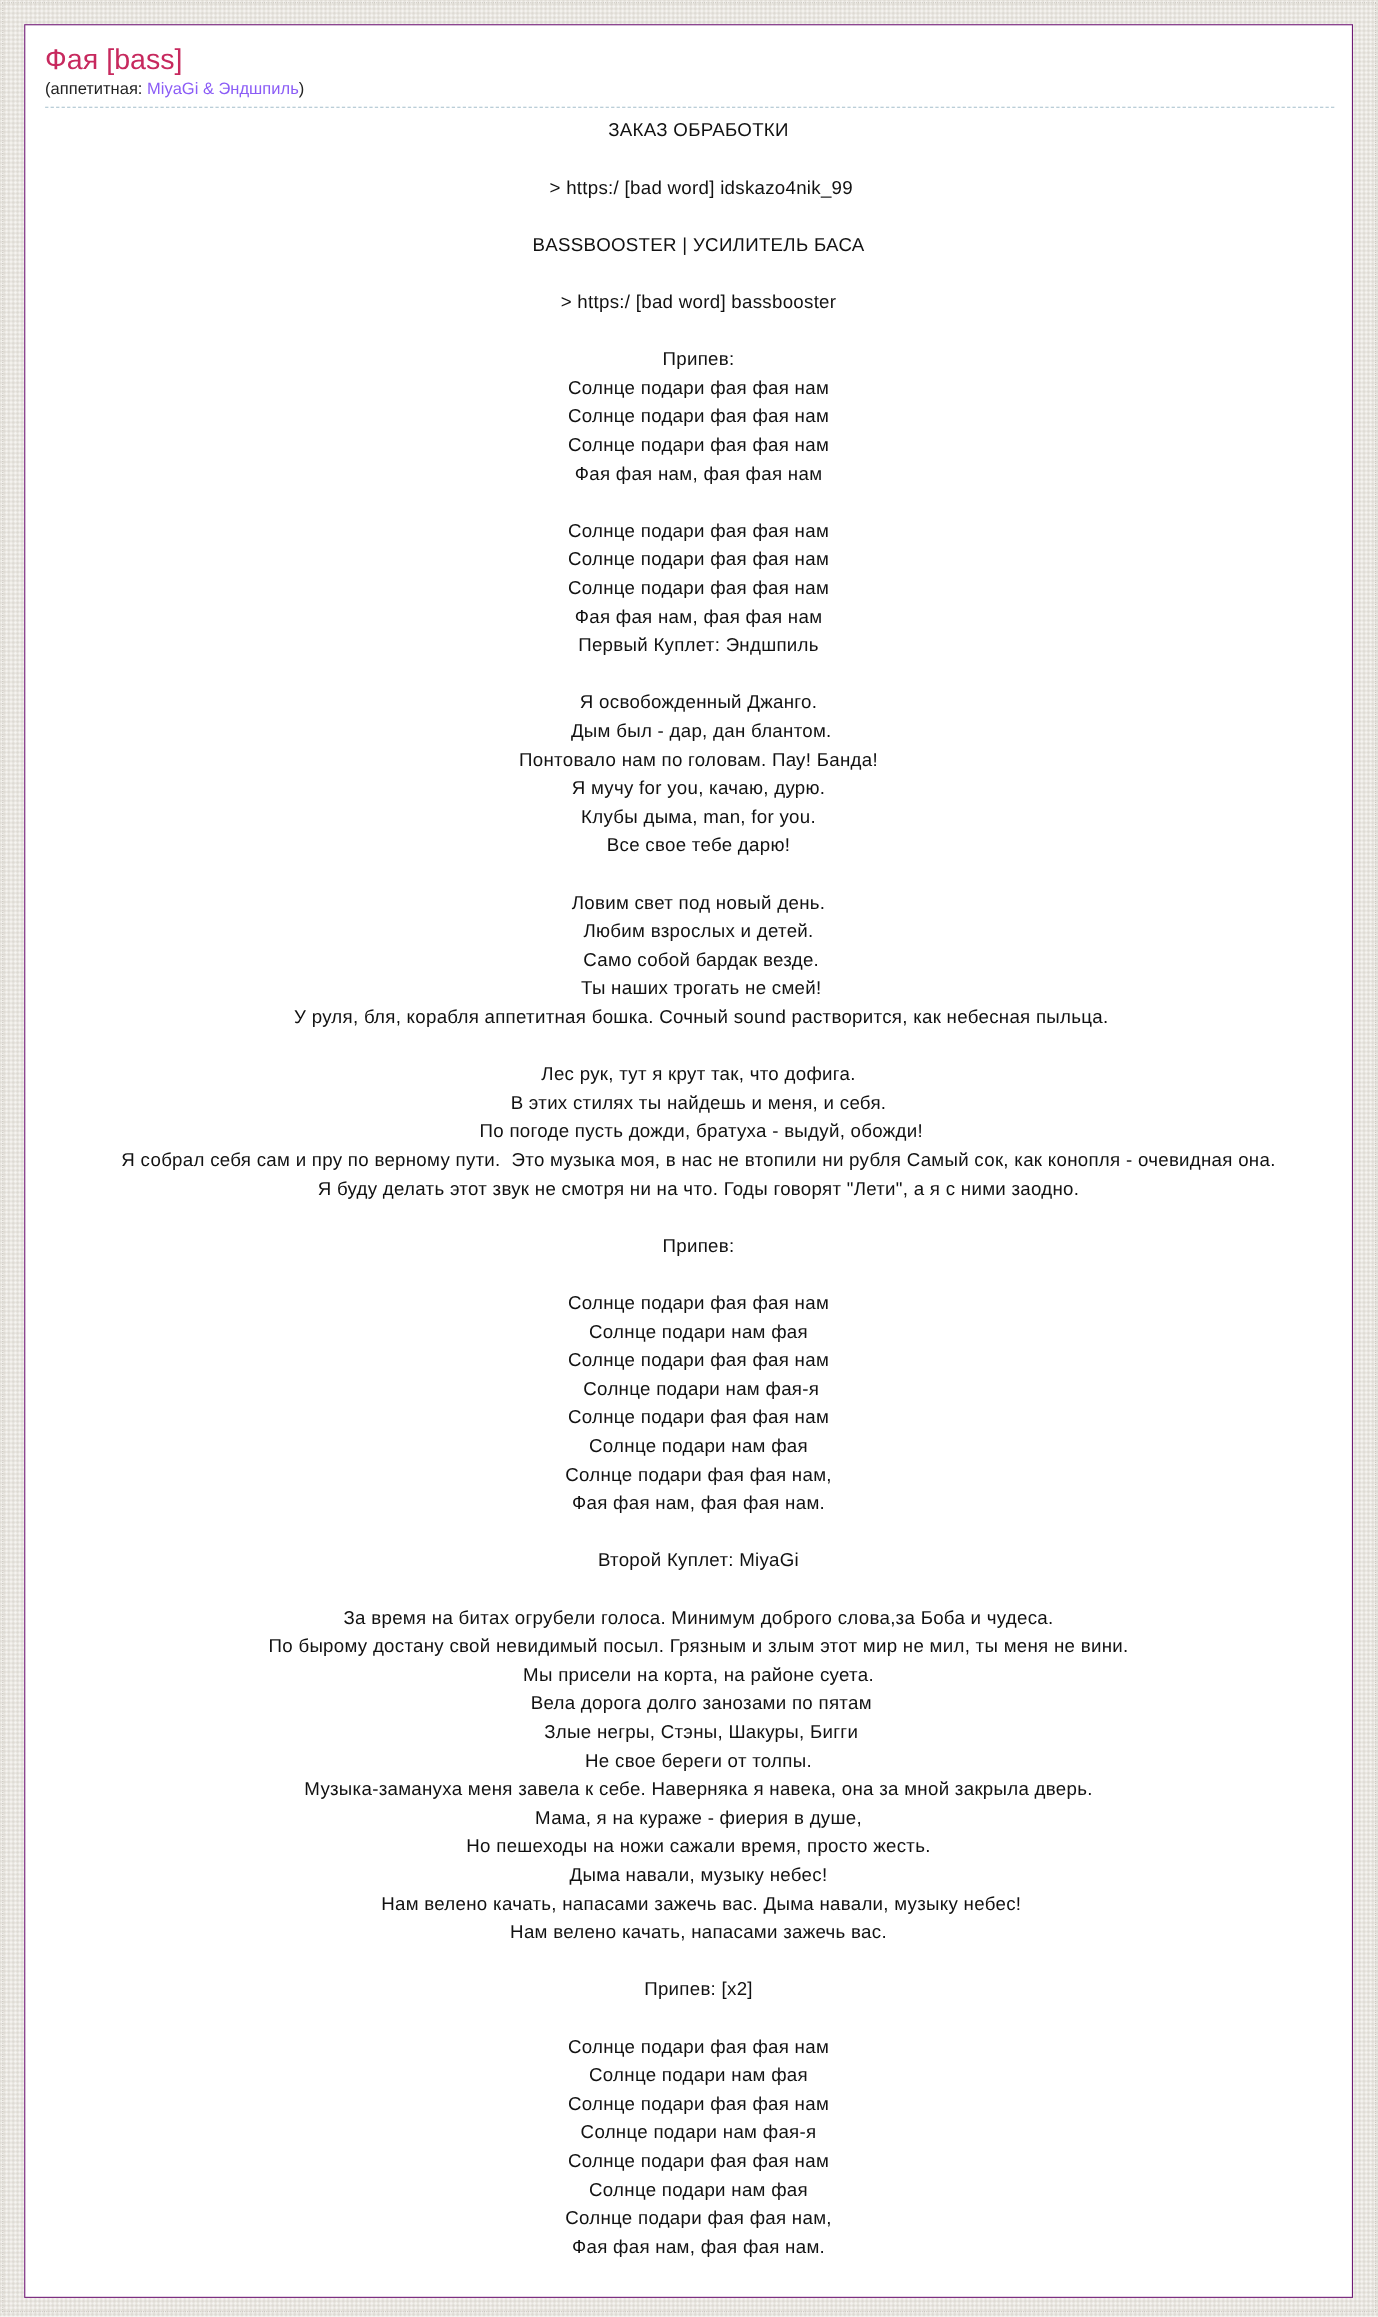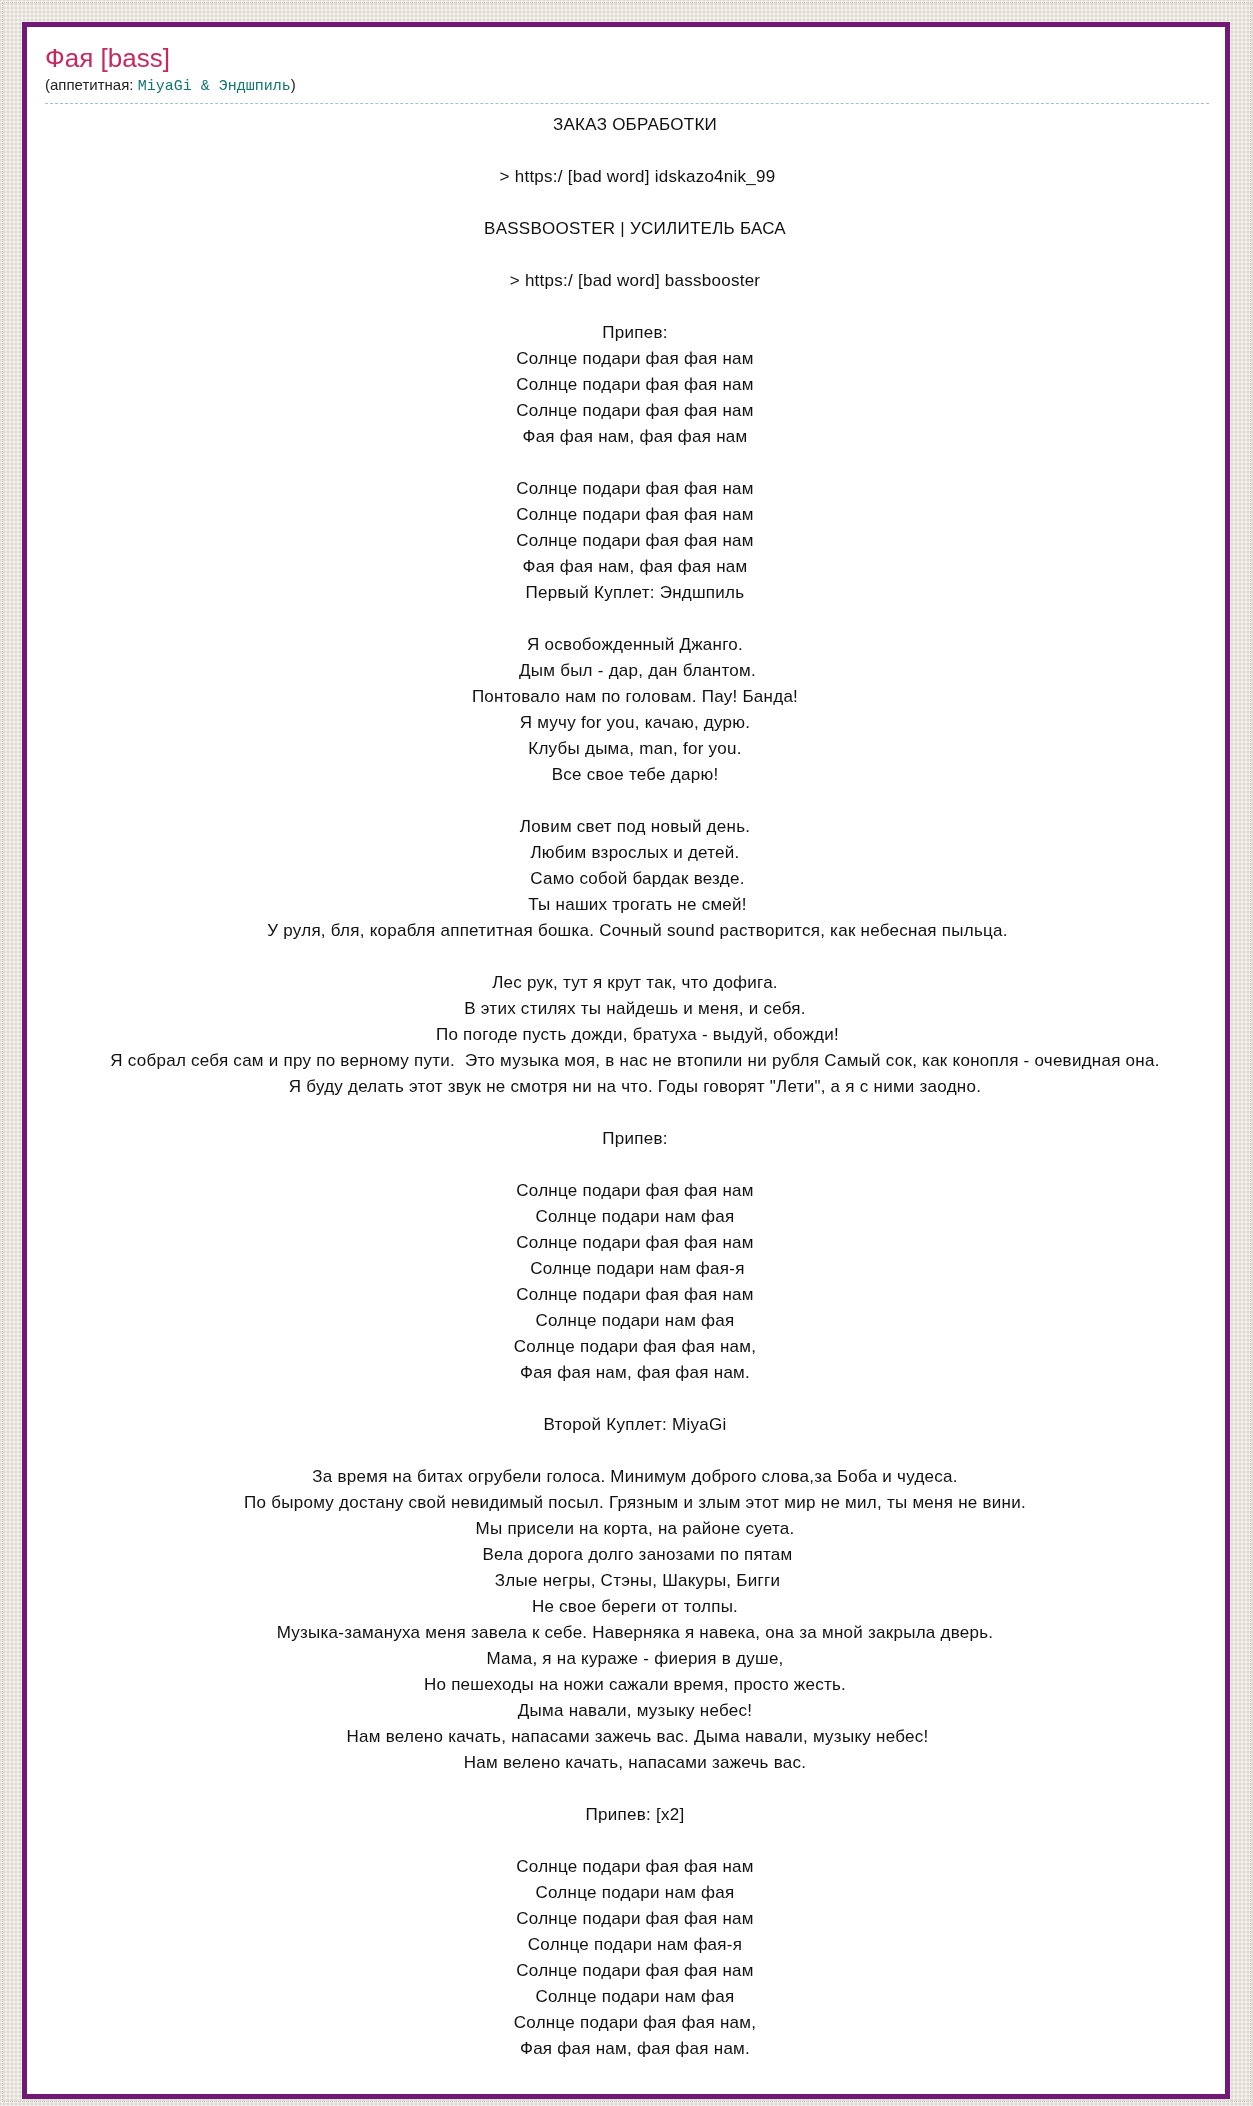--- a/index.html
+++ b/index.html
@@ -26,42 +26,41 @@
     pointer-events: none;
   }
   .paper {
     position: absolute;
     left: 22px;
     top: 22px;
     width: 1208px;
     box-sizing: border-box;
     padding: 16px 0 32px 18px;
     background: #ffffff;
-    border: 5px solid #701a75;
+    border: 1px solid #701a75;
     overflow: visible;
   }
   .song-title {
     margin: 0;
     font-size: 26px;
     line-height: 1.2;
     font-weight: 400;
     color: #c7295e;
   }
   .performer {
     margin-top: 1px;
     font-size: 15px;
     line-height: 20px;
     color: #222222;
     white-space: pre-wrap;
   }
   .artist-link {
-    color: #0f766e;
+    color: #8b5cf6;
     text-decoration: none;
     cursor: pointer;
-    font-family: Liberation Mono, monospace;
   }
   .separator {
     margin-top: 6px;
     margin-right: 16px;
     border-bottom: 1px dashed #a5bfcc;
     height: 0;
   }
   .lyrics {
     margin: 8px 0 0 0;
     padding: 0;

